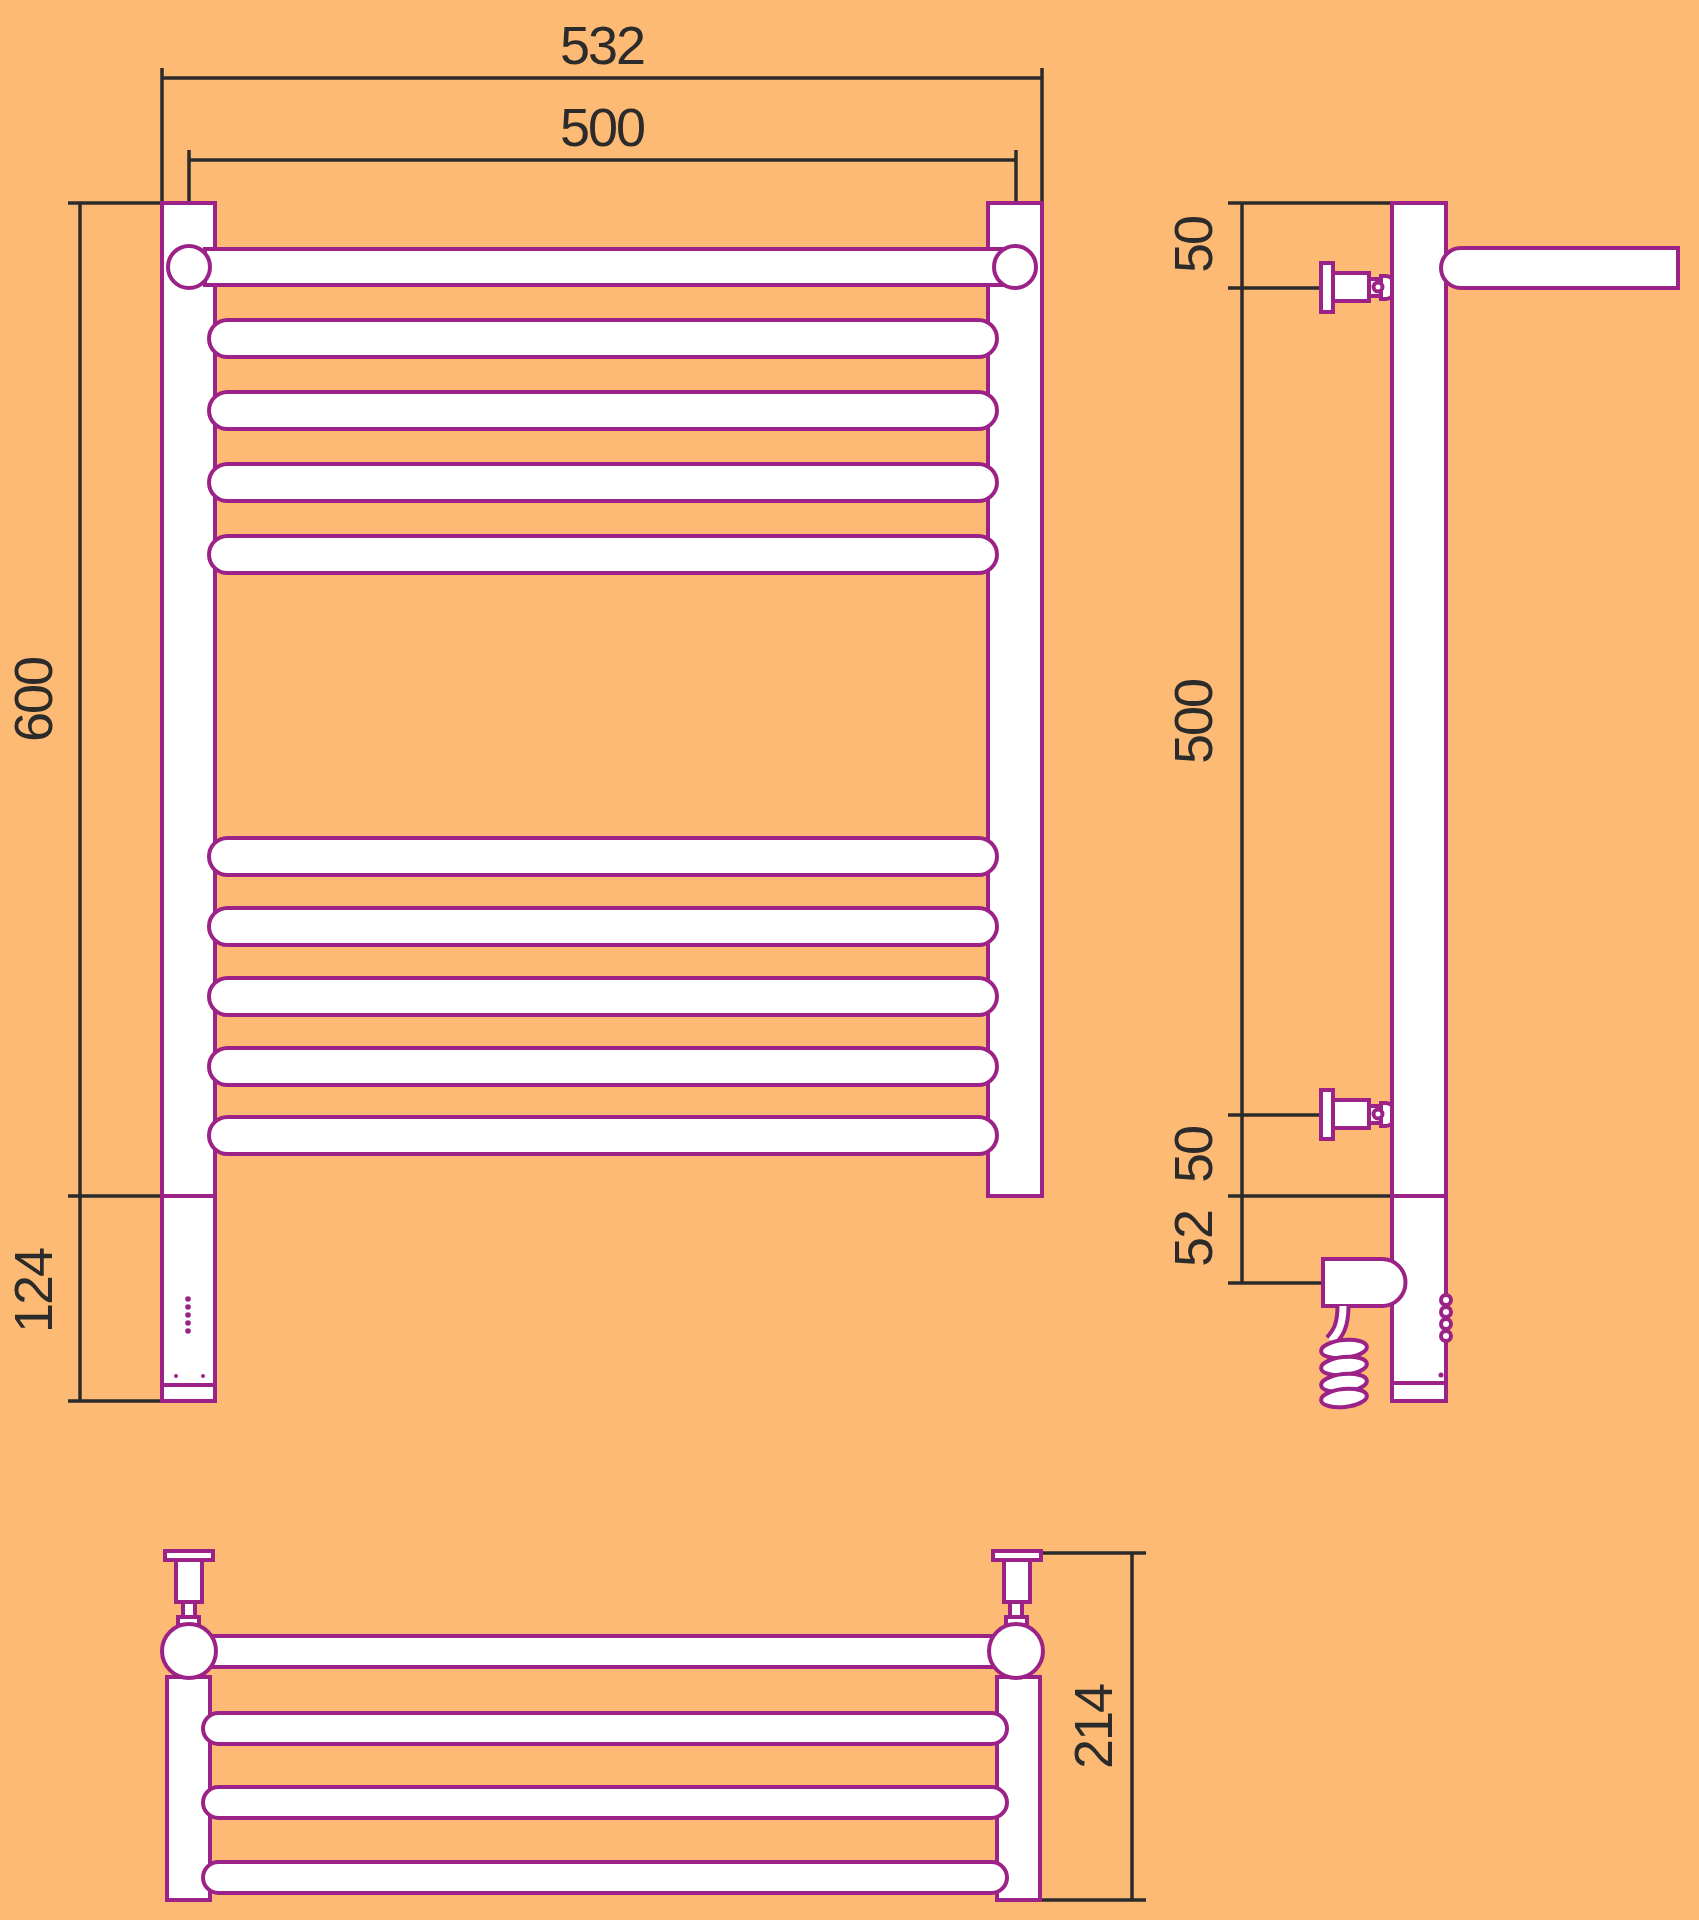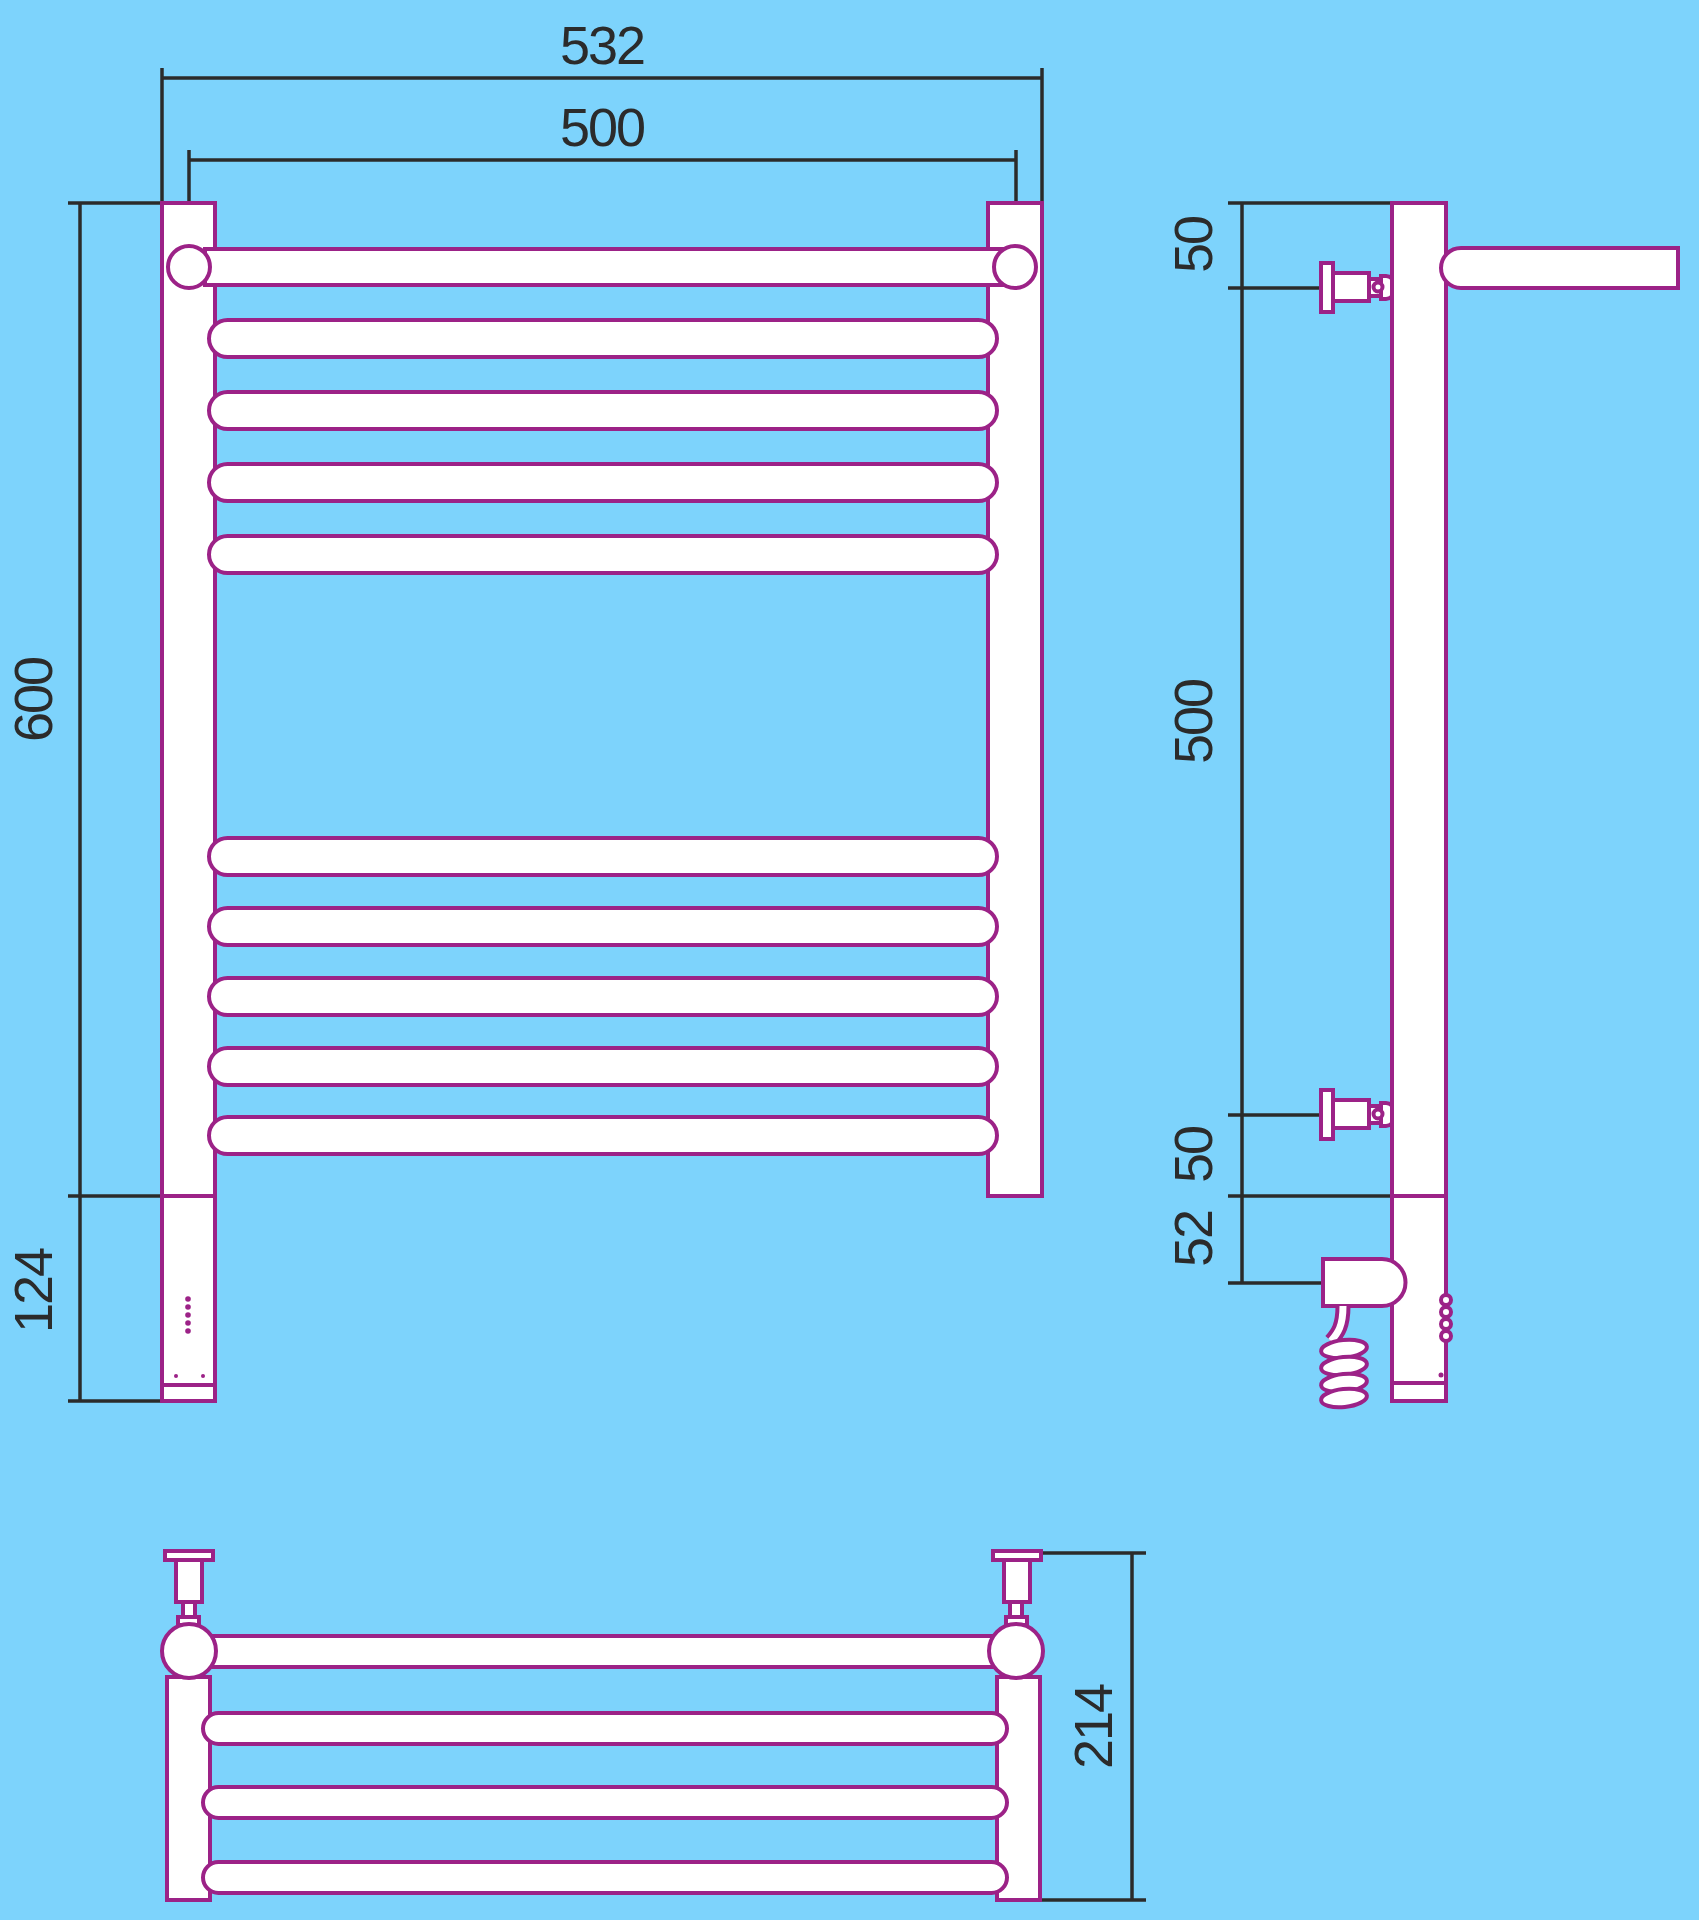--- a/index.html
+++ b/index.html
@@ -1,16 +1,16 @@
 <!DOCTYPE html>
 <html><head>
 <meta charset="utf-8">
 <style>
   html,body{margin:0;padding:0;background:#ffffff;}
-  .canvas{position:relative;width:1699px;height:1920px;background:#7dd3fc;overflow:hidden;}
+  .canvas{position:relative;width:1699px;height:1920px;background:#fdba74;overflow:hidden;}
   svg{display:block;}
   .ms{fill:#ffffff;stroke:#9C2287;stroke-width:4;}         
   .ml{fill:none;stroke:#9C2287;stroke-width:4;}            
   .mthick{fill:none;stroke:#9C2287;stroke-width:15;}       
   .mwhite{fill:none;stroke:#ffffff;stroke-width:7;}        
   .md{fill:#9C2287;stroke:none;}                           
   .kl{fill:none;stroke:#2B2B2B;stroke-width:3.5;}          
   .dt{font-family:"Liberation Sans",sans-serif;font-size:54px;letter-spacing:-2px;
       fill:#2B2B2B;text-anchor:middle;}
 </style>

